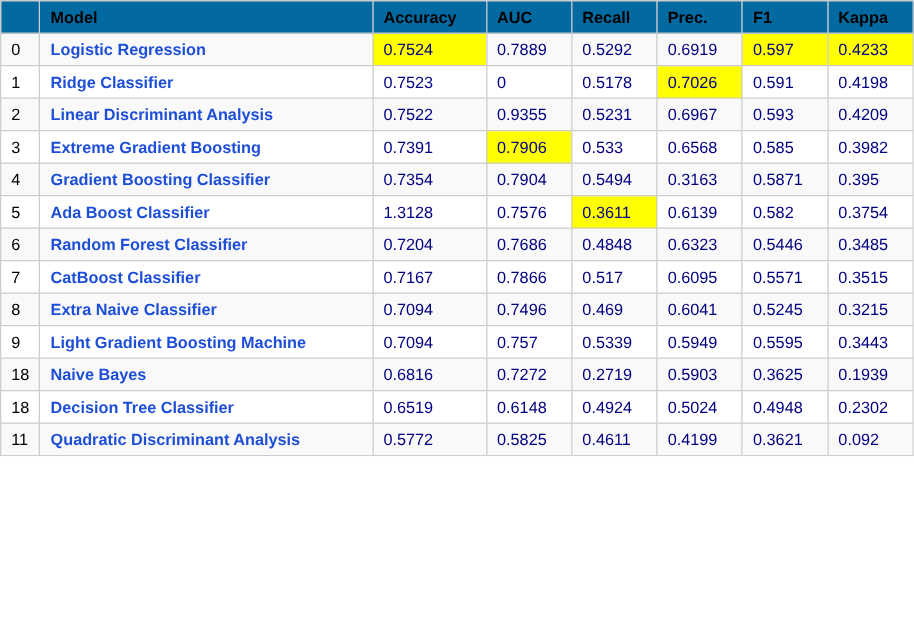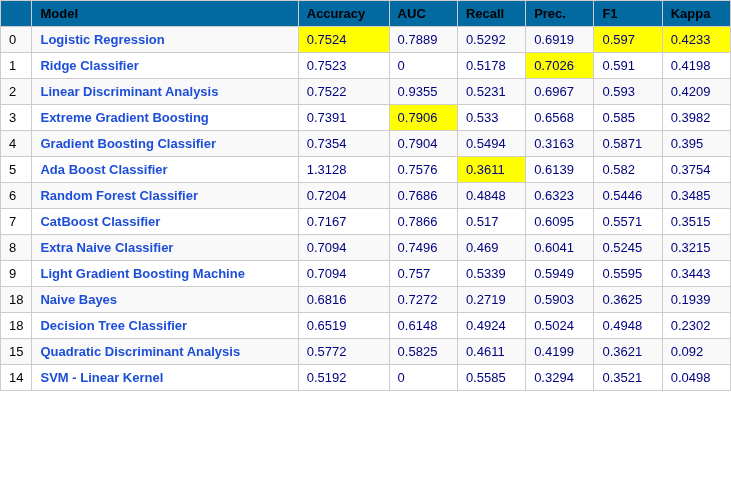--- a/index.html
+++ b/index.html
@@ -196,33 +196,23 @@
         <td class="index">18</td>
         <td class="model-name">Decision Tree Classifier</td>
         <td class="num">0.6519</td>
         <td class="num">0.6148</td>
         <td class="num">0.4924</td>
         <td class="num">0.5024</td>
         <td class="num">0.4948</td>
         <td class="num">0.2302</td>
       </tr>
       <tr>
-        <td class="index">15</td>
+        <td class="index">11</td>
         <td class="model-name">Quadratic Discriminant Analysis</td>
         <td class="num">0.5772</td>
         <td class="num">0.5825</td>
         <td class="num">0.4611</td>
         <td class="num">0.4199</td>
         <td class="num">0.3621</td>
         <td class="num">0.092</td>
       </tr>
-      <tr>
-        <td class="index">14</td>
-        <td class="model-name">SVM - Linear Kernel</td>
-        <td class="num">0.5192</td>
-        <td class="num">0</td>
-        <td class="num">0.5585</td>
-        <td class="num">0.3294</td>
-        <td class="num">0.3521</td>
-        <td class="num">0.0498</td>
-      </tr>
     </tbody>
 </table>
 
 </body></html>

